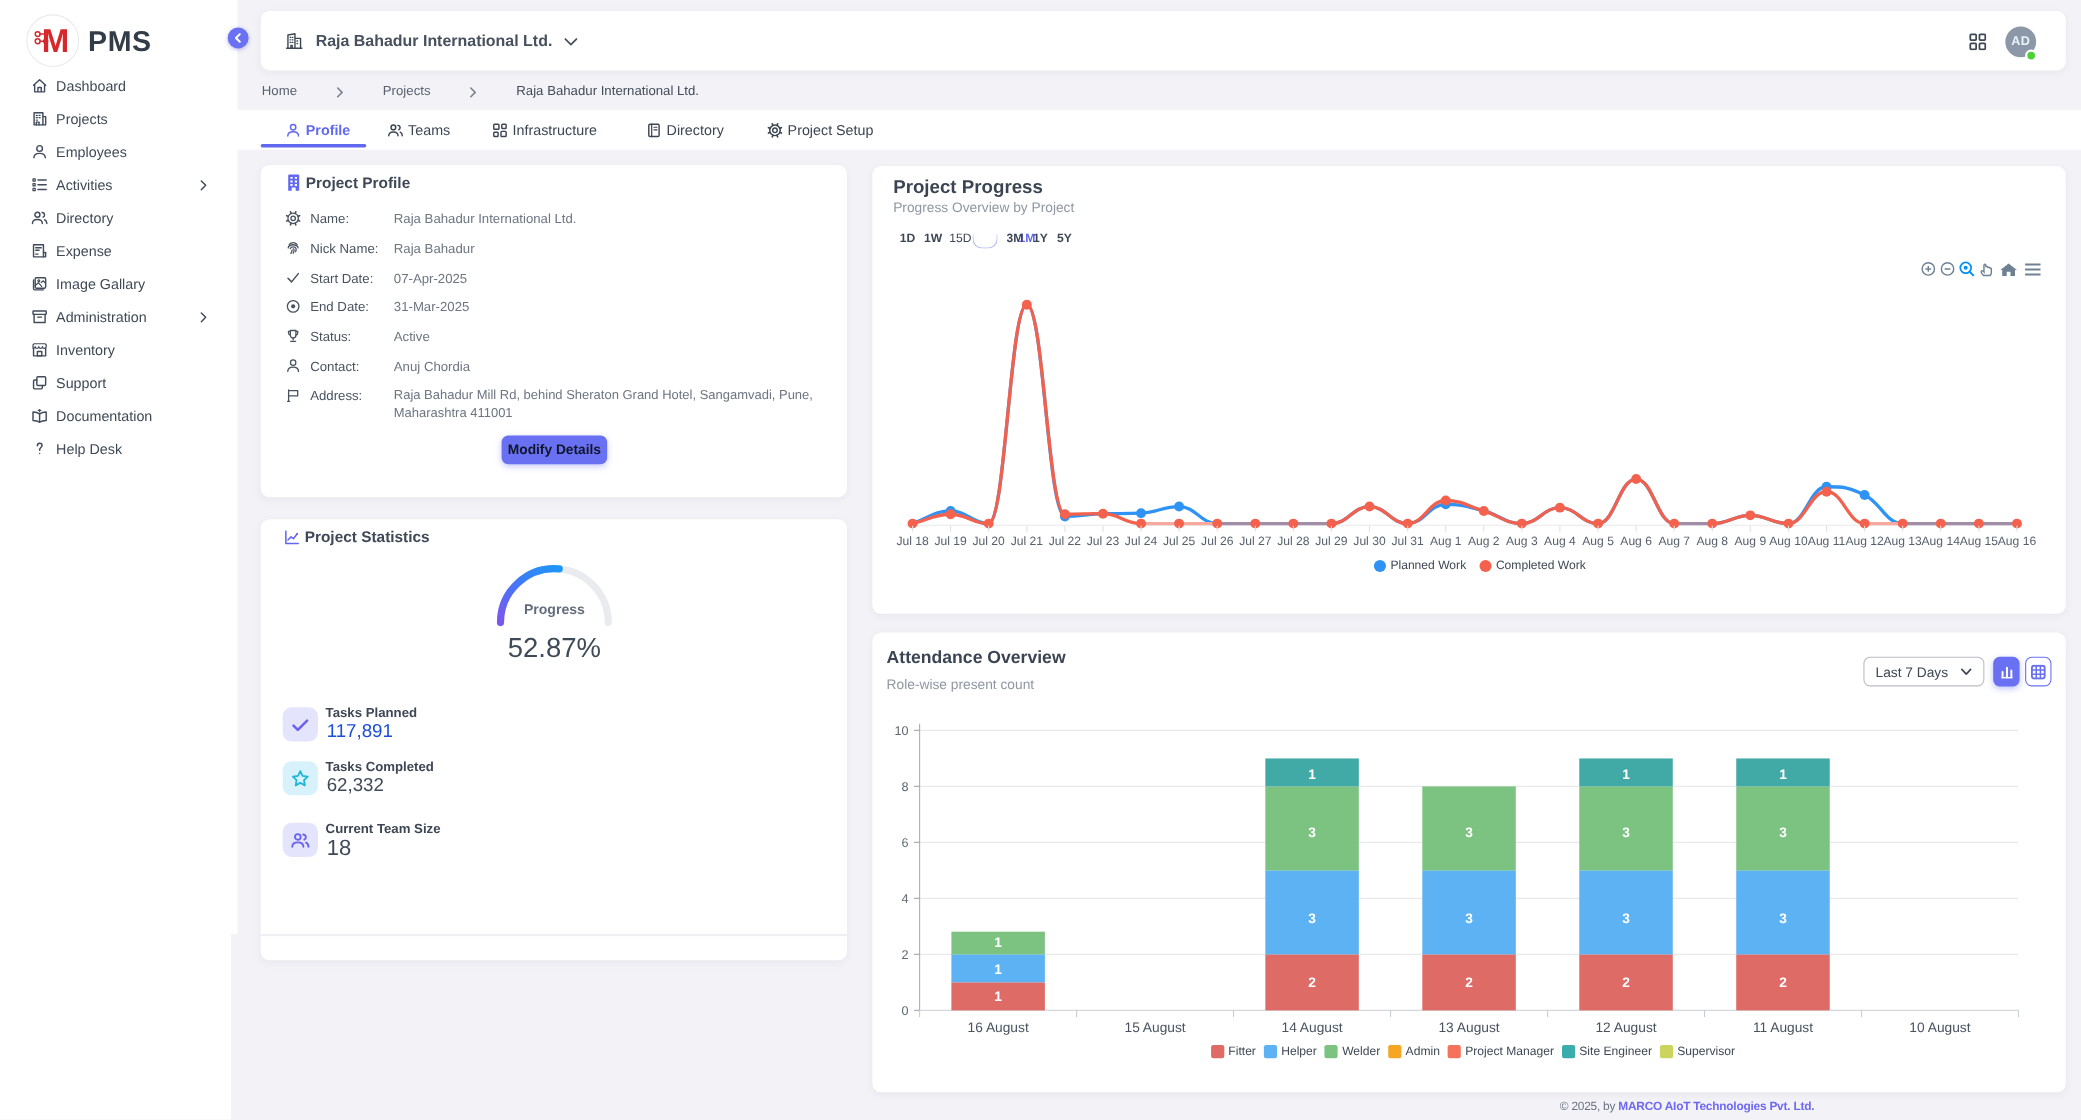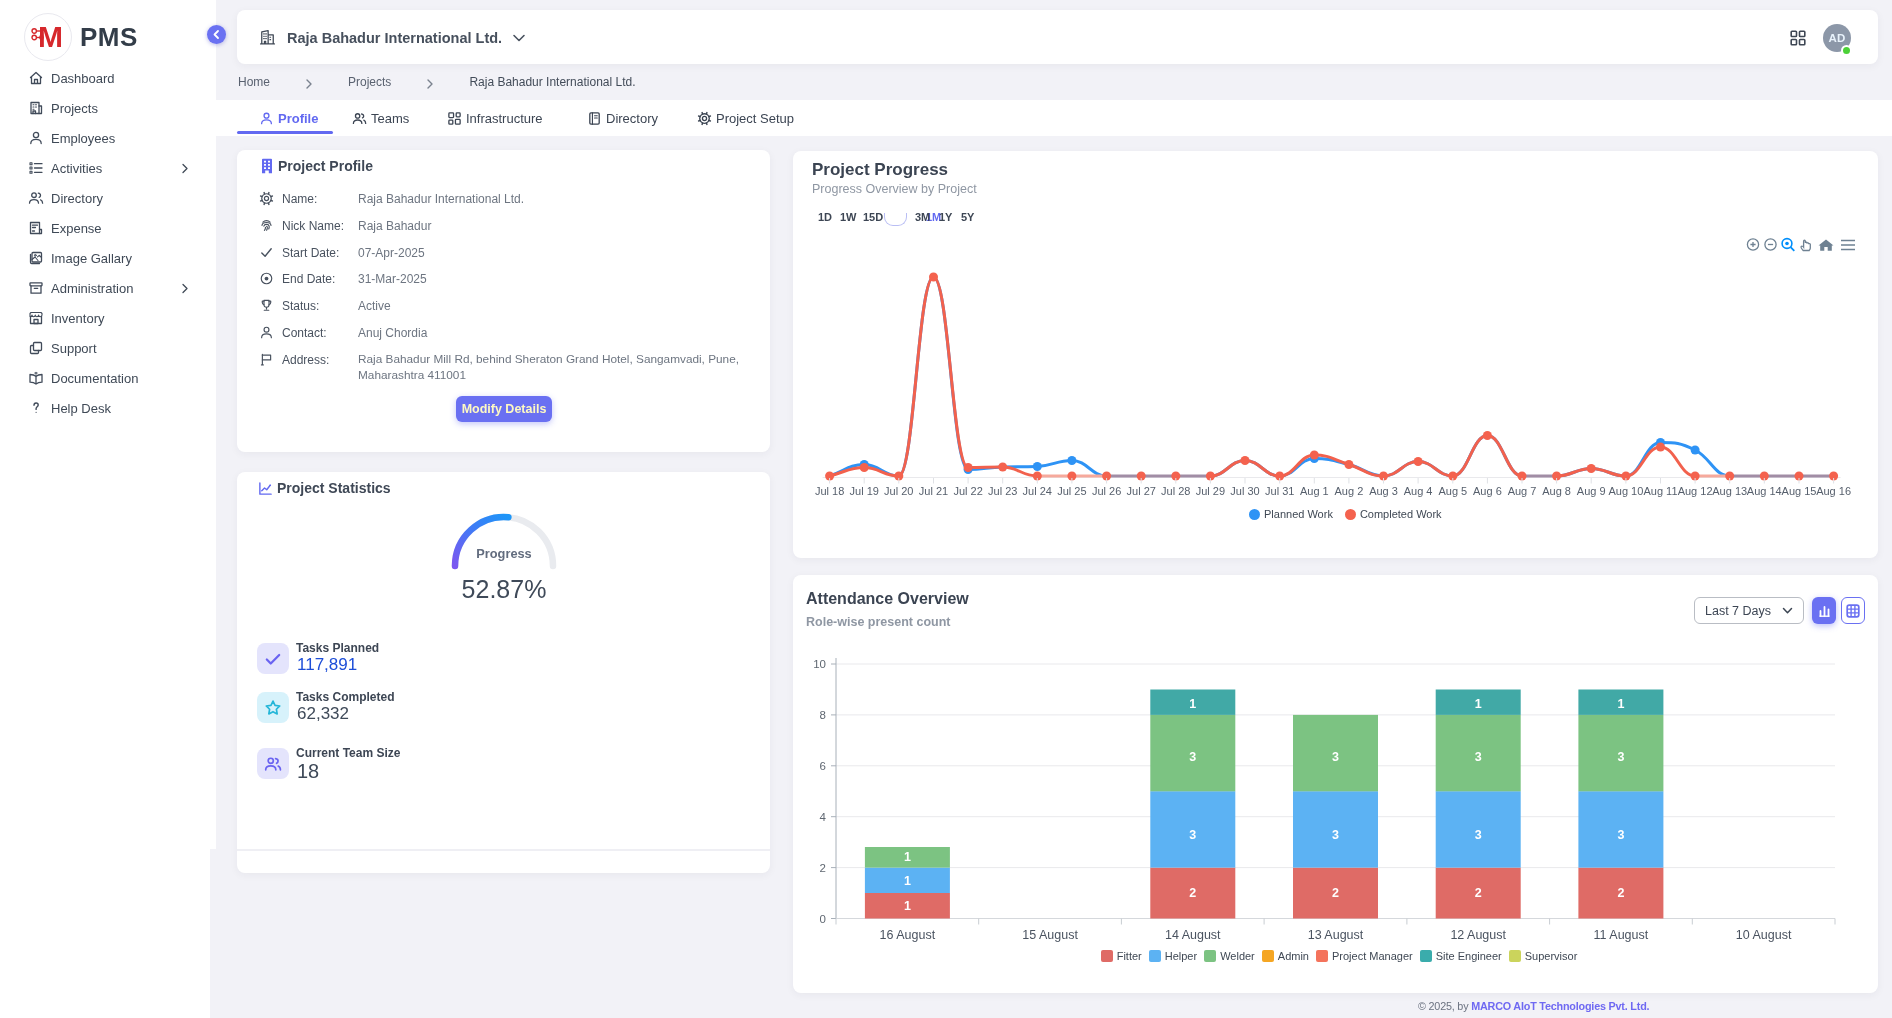--- a/index.html
+++ b/index.html
@@ -298,21 +298,21 @@
 <div class="abs" style="left:282px;top:326px;font-size:12px;color:#49525f;">Contact:</div>
 <div class="abs" style="left:358px;top:326px;font-size:12px;color:#6d7581;">Anuj Chordia</div>
 <div class="abs" style="left:259px;top:352px;width:15px;height:15px;">
     <svg width="15" height="15" viewBox="0 0 16 16" fill="none" stroke="#49525f" stroke-width="1.25" stroke-linecap="round" stroke-linejoin="round">
       <path d="M3.6 13.8 V2.6 M2.6 13.8 H4.6"></path>
       <path d="M3.6 3.4 H12.4 V8.4 H3.6"></path>
     </svg>
   </div>
 <div class="abs" style="left:282px;top:353px;font-size:12px;color:#49525f;">Address:</div>
 <div class="abs" style="left:358px;top:352px;font-size:11.8px;color:#6d7581;line-height:15.5px;white-space:nowrap;">Raja Bahadur Mill Rd, behind Sheraton Grand Hotel, Sangamvadi, Pune,<br>Maharashtra 411001</div>
-<div class="abs" style="left:456px;top:396px;width:96px;height:26px;background:#6a70f2;border-radius:6px;color:#fef9c3;font-size:12.5px;font-weight:bold;display:flex;align-items:center;justify-content:center;box-shadow:0 2px 6px rgba(106,112,242,0.4);">Modify Details</div>
+<div class="abs" style="left:456px;top:396px;width:96px;height:26px;background:#6a70f2;border-radius:6px;color:#0f172a;font-size:12.5px;font-weight:bold;display:flex;align-items:center;justify-content:center;box-shadow:0 2px 6px rgba(106,112,242,0.4);">Modify Details</div>
 
 <div class="card" style="left:237px;top:472px;width:533px;height:401px;"></div>
 <div class="abs" style="left:237px;top:849px;width:533px;height:2px;background:#efeff4;"></div>
 <div class="abs" style="left:258px;top:481px;width:15px;height:15px;">
     <svg width="15" height="15" viewBox="0 0 16 16" fill="none" stroke="#6269f1" stroke-width="1.5" stroke-linecap="round" stroke-linejoin="round">
       <path d="M2 2 V14 H14"></path>
       <path d="M4 10.5 L7 7.5 L9.3 9.3 L13 4.5"></path>
       <circle cx="13" cy="4.5" r="0.9" fill="#6269f1" stroke="none"></circle>
     </svg>
   </div>
@@ -352,21 +352,21 @@
     </svg>
   </div>
 <div class="abs" style="left:296px;top:746px;font-size:12px;font-weight:bold;color:#3d4654;">Current Team Size</div>
 <div class="abs" style="left:297px;top:760px;font-size:20px;color:#3f4a59;">18</div>
 
 <div class="card" style="left:793px;top:151px;width:1085px;height:407px;"></div>
 <div class="abs" style="left:812px;top:160px;font-size:17px;font-weight:bold;color:#3b4452;">Project Progress</div>
 <div class="abs" style="left:812px;top:182px;font-size:12.5px;color:#8f97a3;">Progress Overview by Project</div>
 <div class="abs" style="left:818px;top:211px;font-size:11px;font-weight:bold;color:#3d4654;">1D</div>
 <div class="abs" style="left:840px;top:211px;font-size:11px;font-weight:bold;color:#3d4654;">1W</div>
-<div class="abs" style="left:863px;top:211px;font-size:11px;font-weight:bold;color:#3d4654;">15D</div>
+<div class="abs" style="left:863px;top:211px;font-size:11px;font-weight:normal;color:#3d4654;">15D</div>
 <div class="abs" style="left:884px;top:213px;width:23px;height:13px;border:1px solid #b9bef4;border-top:none;border-radius:0 0 9px 9px;"></div>
 <div class="abs" style="left:890px;top:211px;font-size:11px;font-weight:bold;color:#6269f1;margin-left:36px;">1M</div>
 <div class="abs" style="left:915px;top:211px;font-size:11px;font-weight:bold;color:#3d4654;">3M</div>
 <div class="abs" style="left:939px;top:211px;font-size:11px;font-weight:bold;color:#3d4654;">1Y</div>
 <div class="abs" style="left:961px;top:211px;font-size:11px;font-weight:bold;color:#3d4654;">5Y</div>
 <div class="abs" style="left:1746px;top:237px;">
     <svg width="110" height="16" viewBox="0 0 110 16" fill="none" stroke="#6e8192" stroke-width="1.3">
 <circle cx="7" cy="7.5" r="5.6"></circle>
       <path d="M7 4.9 V10.1 M4.4 7.5 H9.6"></path>
 <circle cx="24.5" cy="7.5" r="5.6"></circle>
@@ -499,21 +499,21 @@
 </svg>
 <div class="abs" style="left:1249px;top:508px;display:flex;align-items:center;font-size:11px;color:#3f4854;">
 <span style="width:11px;height:11px;border-radius:50%;background:#2e93f5;margin-right:4px;flex:none;"></span>
     <span>Planned Work</span>
 <span style="width:11px;height:11px;border-radius:50%;background:#f4624e;margin-left:12px;margin-right:4px;flex:none;"></span>
     <span>Completed Work</span>
 </div>
 
 <div class="card" style="left:793px;top:575px;width:1085px;height:418px;"></div>
 <div class="abs" style="left:806px;top:590px;font-size:16px;font-weight:bold;color:#3b4452;">Attendance Overview</div>
-<div class="abs" style="left:806px;top:615px;font-size:12.5px;color:#8f97a3;font-weight:bold;">Role-wise present count</div>
+<div class="abs" style="left:806px;top:615px;font-size:12.5px;color:#8f97a3;">Role-wise present count</div>
 <div class="abs" style="left:1694px;top:597px;width:110px;height:27px;border:1px solid #b9bdc4;border-radius:6px;background:#fff;display:flex;align-items:center;justify-content:space-between;padding:0 10px;font-size:12.5px;color:#3d4654;">
     <span>Last 7 Days</span>
     <svg width="11" height="8" viewBox="0 0 11 8">
       <path d="M1.5 1.5 L5.5 5.8 L9.5 1.5" fill="none" stroke="#3d4654" stroke-width="1.5" stroke-linecap="round" stroke-linejoin="round"></path>
     </svg>
   </div>
 <div class="abs" style="left:1812px;top:597px;width:24px;height:27px;background:#6a70f2;border-radius:6px;display:flex;align-items:center;justify-content:center;box-shadow:0 2px 6px rgba(106,112,242,0.45);">
     <svg width="13" height="13" viewBox="0 0 13 13">
       <path d="M2.5 12 V7 M6.5 12 V3 M10.5 12 V5.5" stroke="#fff" stroke-width="1.8" stroke-linecap="round"></path>
       <path d="M1.5 12.2 H11.5" stroke="#fff" stroke-width="1.4"></path>

